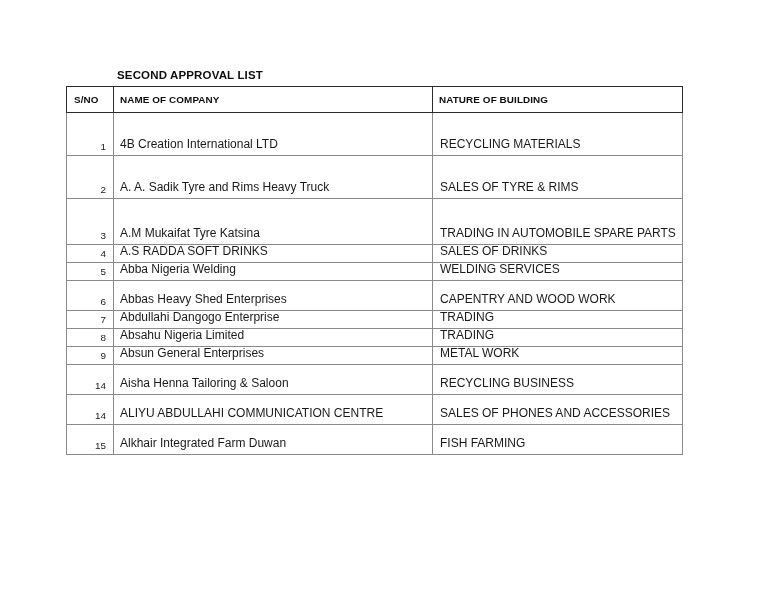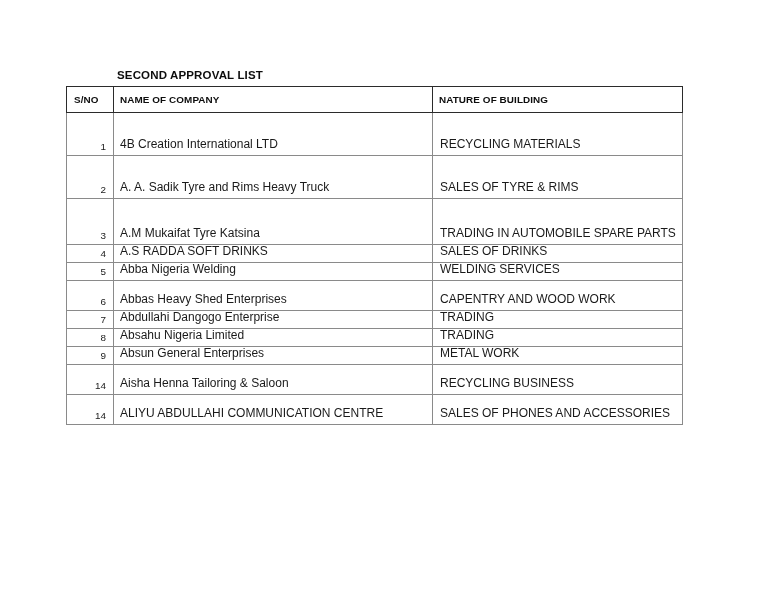--- a/index.html
+++ b/index.html
@@ -151,16 +151,21 @@
         <tr class="r-med">
           <td class="sno">14</td>
           <td class="name">Aisha Henna Tailoring &amp; Saloon</td>
           <td class="nature">RECYCLING BUSINESS</td>
         </tr>
         <tr class="r-med">
           <td class="sno">14</td>
           <td class="name">ALIYU ABDULLAHI COMMUNICATION CENTRE</td>
           <td class="nature">SALES OF PHONES AND ACCESSORIES</td>
         </tr>
+        <tr class="r-med">
+          <td class="sno">15</td>
+          <td class="name">Alkhair Integrated Farm Duwan</td>
+          <td class="nature">FISH FARMING</td>
+        </tr>
       </tbody>
   </table>
 
 </div>
 
 </body></html>

